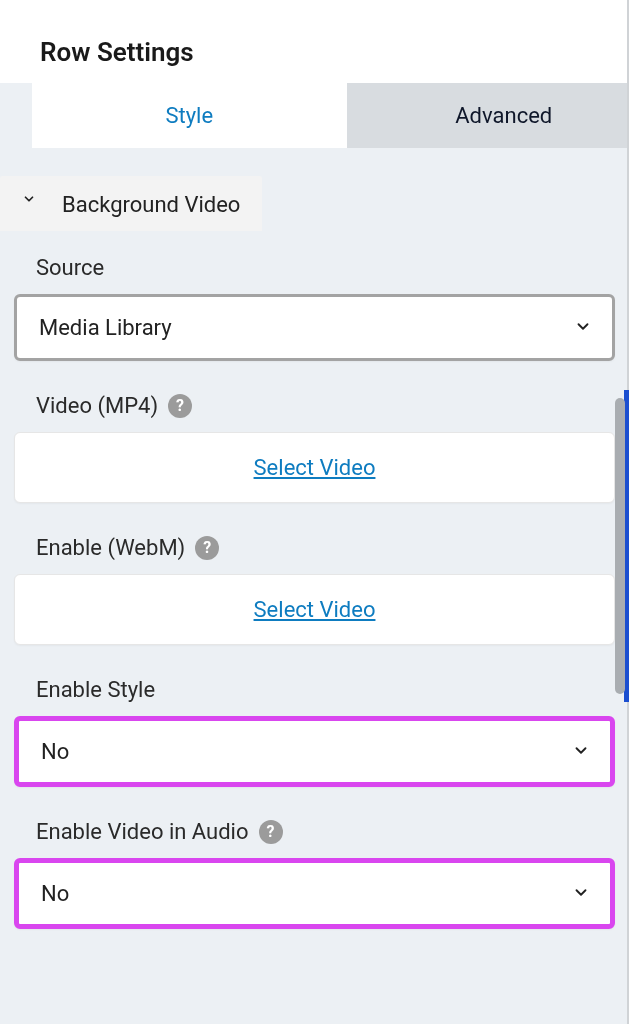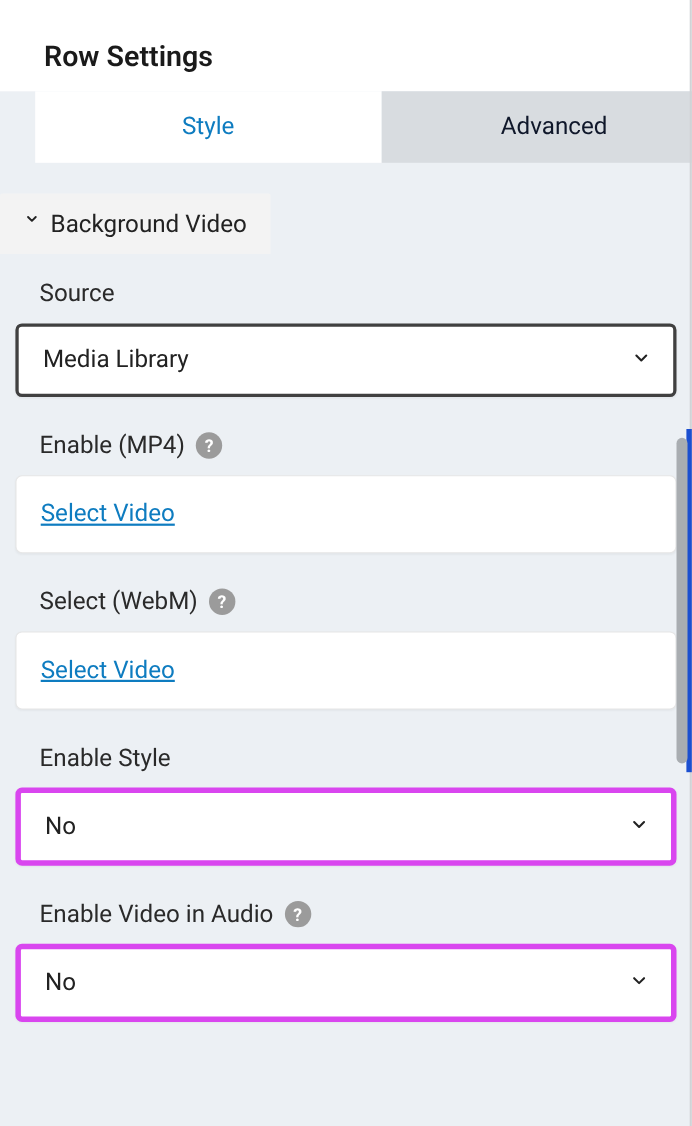--- a/index.html
+++ b/index.html
@@ -45,21 +45,21 @@
       background: #fff;
       color: #0e7cc0;
       font-weight: 400;
     }
     .content {
       padding: 0;
     }
     .section-header {
       display: inline-flex;
       align-items: flex-start;
-      gap: 10px;
+      gap: 26px;
       padding: 16px 22px 14px;
       margin-top: 28px;
       background: #f3f3f3;
       border-radius: 2px 2px 0 0;
       cursor: pointer;
     }
     .section-header .chev {
       width: 14px;
       height: 14px;
       display: inline-flex;
@@ -73,20 +73,21 @@
       font-weight: 400;
     }
     .fields {
       padding: 24px 14px 0 14px;
     }
     .field {
       margin-bottom: 32px;
     }
     .field-label-row {
       display: flex;
+      align-items: center;
       gap: 10px;
       margin-bottom: 14px;
       padding-left: 22px;
     }
     .field-label {
       font-size: 22px;
       color: #2a2a2a;
       font-weight: 400;
     }
     .help-icon {
@@ -108,36 +109,37 @@
       background: #fff;
       border: 5px solid #d946ef;
       border-radius: 6px;
       padding: 18px 46px 18px 22px;
       font-size: 22px;
       color: #222;
       cursor: pointer;
       box-shadow: 0 1px 2px rgba(0,0,0,0.04);
     }
     .select-box.focused {
-      border: 3px solid #404040;
+      border: 3px solid #a3a3a3;
     }
     .select-box .chev-down {
       position: absolute;
       right: 20px;
       top: 50%;
       transform: translateY(-50%);
     }
     .select-box .chev-down svg { width: 18px; height: 18px; }
     .file-box {
       width: 100%;
       background: #fff;
       border: 1px solid #e6e6e6;
       border-radius: 6px;
       padding: 22px 22px;
       box-shadow: 0 1px 2px rgba(0,0,0,0.04);
+      text-align: center;
     }
     .file-link {
       color: #0e7cc0;
       font-size: 22px;
       text-decoration: underline;
       cursor: pointer;
     }
     .scrollbar {
       position: absolute;
       right: 4px;
@@ -200,31 +202,31 @@
           <span class="chev-down">
             <svg viewBox="0 0 24 24" fill="none" stroke="#222" stroke-width="2.5" stroke-linecap="round" stroke-linejoin="round">
                 <polyline points="6 9 12 15 18 9"></polyline>
               </svg>
           </span>
         </div>
       </div>
 
       <div class="field">
         <div class="field-label-row">
-          <span class="field-label">Enable (MP4)</span>
+          <span class="field-label">Video (MP4)</span>
           <span class="help-icon">?</span>
         </div>
         <div class="file-box">
           <a class="file-link">Select Video</a>
         </div>
       </div>
 
       <div class="field">
         <div class="field-label-row">
-          <span class="field-label">Select (WebM)</span>
+          <span class="field-label">Enable (WebM)</span>
           <span class="help-icon">?</span>
         </div>
         <div class="file-box">
           <a class="file-link">Select Video</a>
         </div>
       </div>
 
       <div class="field">
         <div class="field-label-row">
           <span class="field-label">Enable Style</span>

